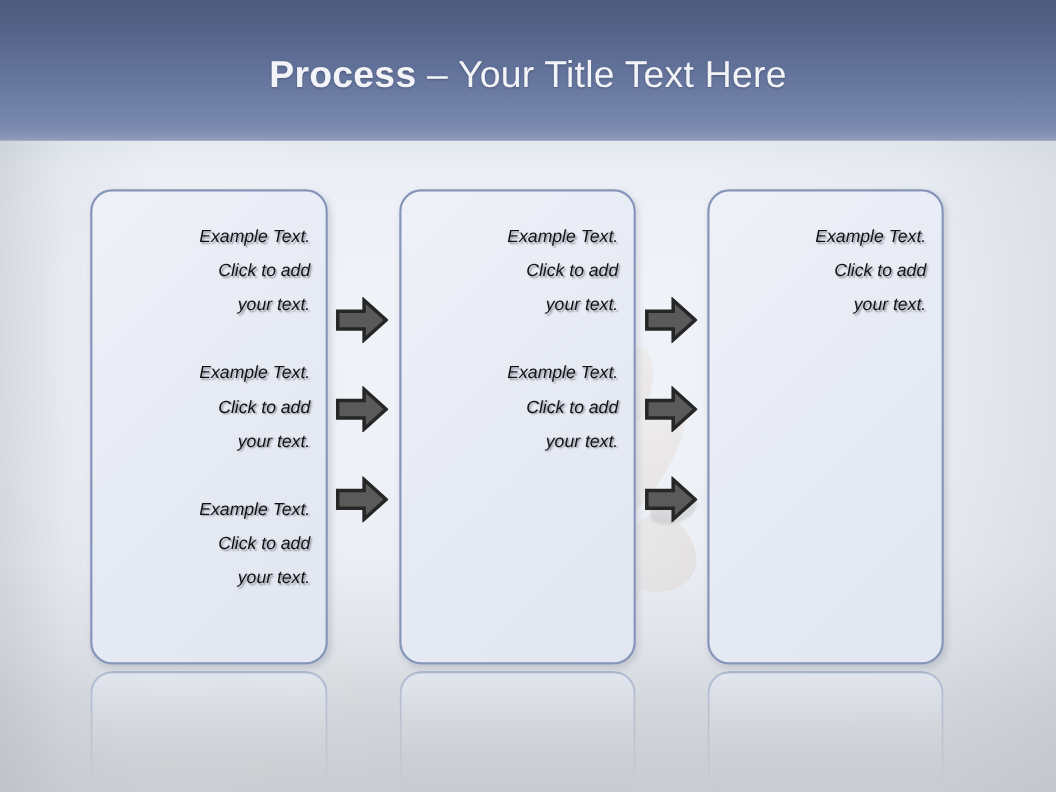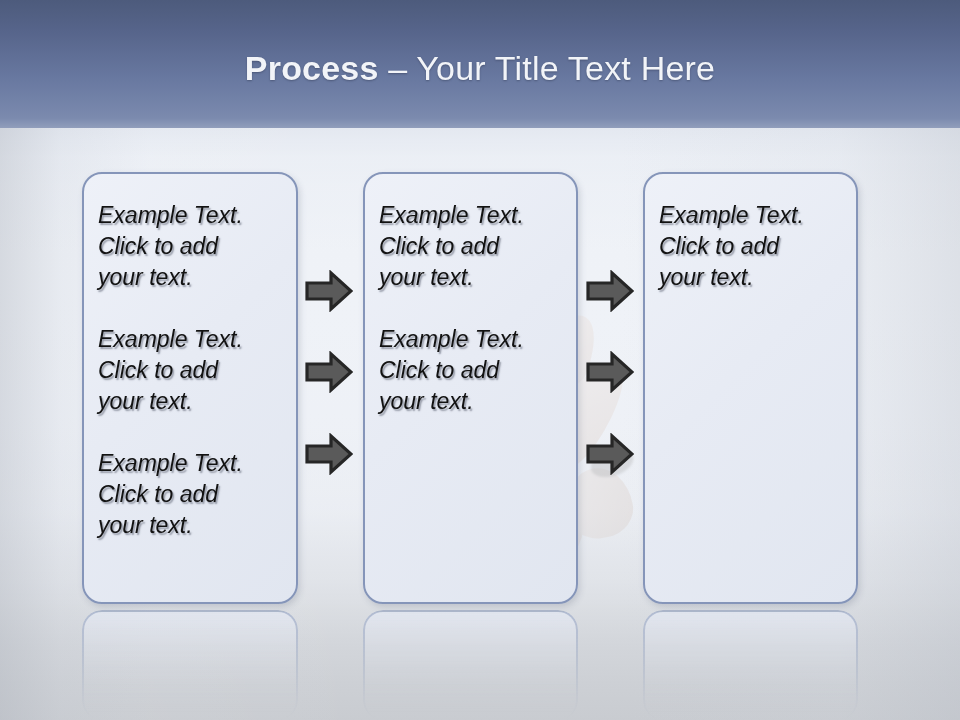--- a/index.html
+++ b/index.html
@@ -133,24 +133,24 @@
     box-sizing: border-box;
     padding: 26px 14px 0 14px;
     overflow: hidden;
   }
   .pbox1 { left: 82px;  width: 216px; }
   .pbox2 { left: 363px; width: 215px; }
   .pbox3 { left: 643px; width: 215px; }
 
   .para {
     font-style: italic;
-    font-size: 23px;
+    font-size: 16px;
     line-height: 31px;
     color: #121212;
-    text-align: left;
+    text-align: right;
     margin: 0 0 31px 0;
     text-shadow: 1.5px 1.5px 1.6px rgba(120,125,140,0.75);
     white-space: pre-line;
   }
   .para:last-child { margin-bottom: 0; }
 
   
   .reflection {
     position: absolute;
     top: 610px;

